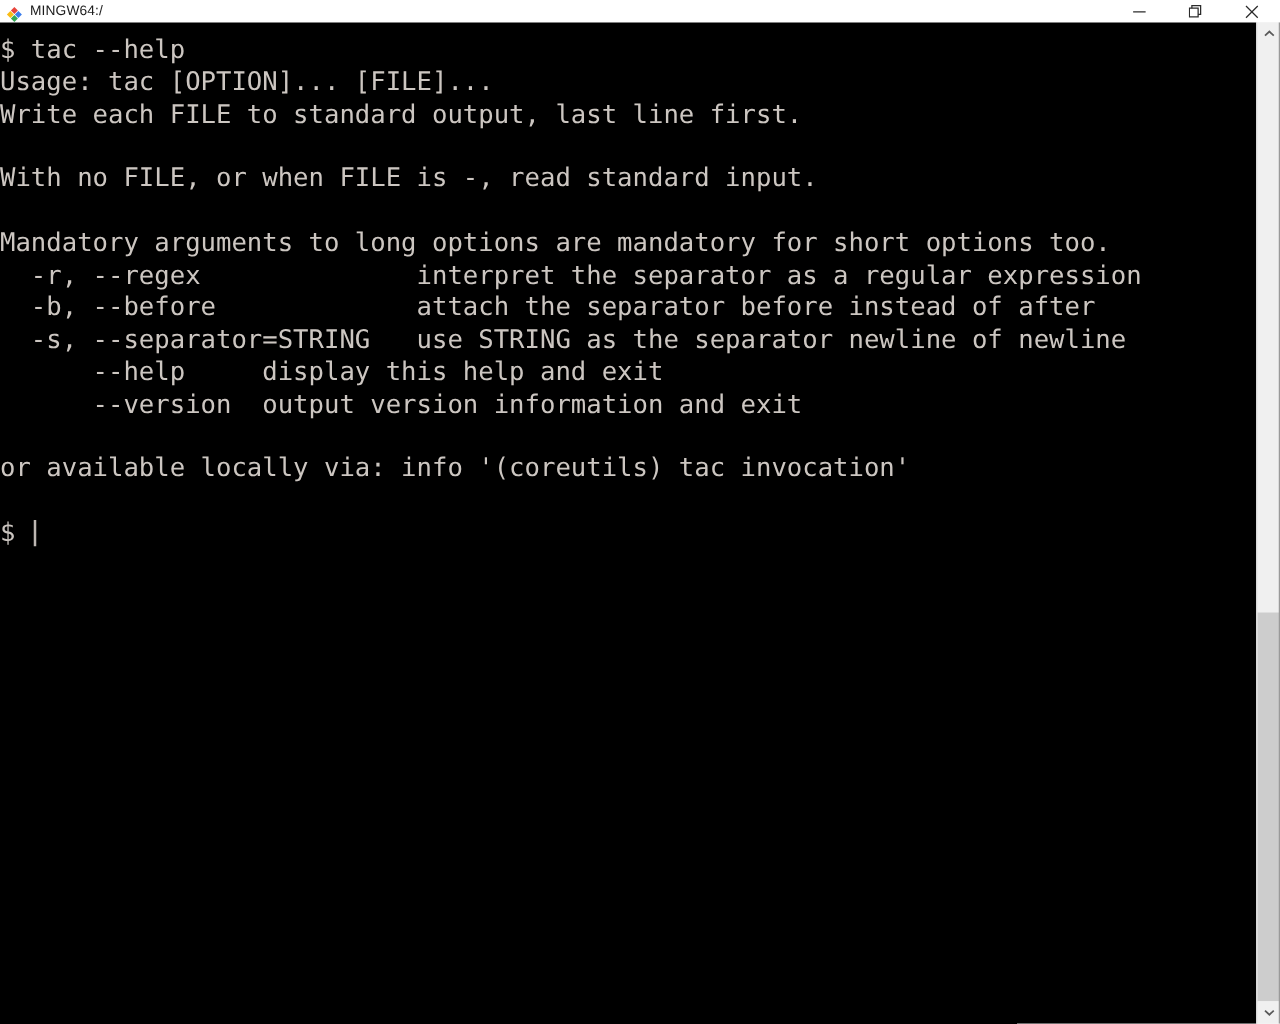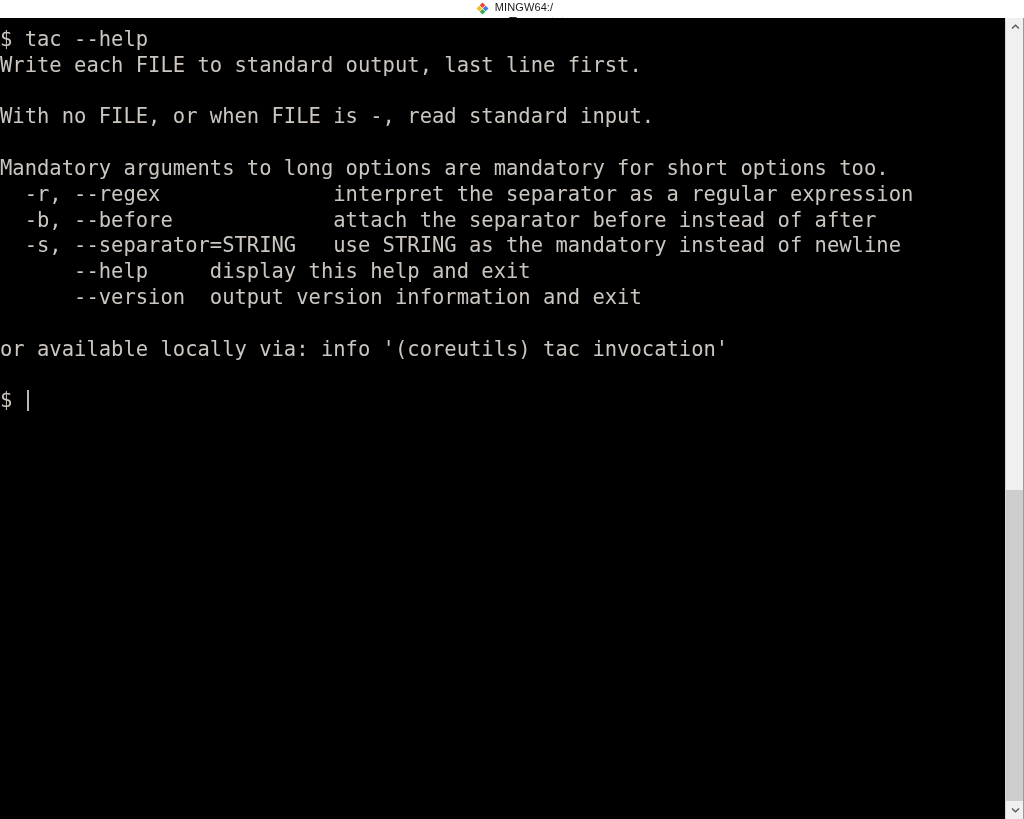--- a/index.html
+++ b/index.html
@@ -25,21 +25,20 @@
   
   #titlebar {
     position: absolute;
     top: 0; left: 0;
     width: 1024px;
     height: 18px;
     background: #ffffff;
     display: flex;
     align-items: center;
     box-sizing: border-box;
-    flex-direction: column;
   }
   #title-left {
     display: flex;
     align-items: center;
     padding-left: 5px;
     flex: 0 0 auto;
   }
   .app-icon {
     position: relative;
     width: 13px;
@@ -194,28 +193,29 @@
           <line x1="0.8" y1="0.8" x2="10.2" y2="10.2" stroke="#2b2b2b" stroke-width="1"></line>
           <line x1="10.2" y1="0.8" x2="0.8" y2="10.2" stroke="#2b2b2b" stroke-width="1"></line>
         </svg>
       </div>
     </div>
   </div>
 
   <div id="terminal">
     <div id="screen">
       <div class="tline">$ tac --help</div>
+      <div class="tline">Usage: tac [OPTION]... [FILE]...</div>
       <div class="tline">Write each FILE to standard output, last line first.</div>
       <div class="tline blank"></div>
       <div class="tline">With no FILE, or when FILE is -, read standard input.</div>
       <div class="tline blank"></div>
       <div class="tline">Mandatory arguments to long options are mandatory for short options too.</div>
       <div class="tline">  -r, --regex              interpret the separator as a regular expression</div>
       <div class="tline">  -b, --before             attach the separator before instead of after</div>
-      <div class="tline">  -s, --separator=STRING   use STRING as the mandatory instead of newline</div>
+      <div class="tline">  -s, --separator=STRING   use STRING as the separator newline of newline</div>
       <div class="tline">      --help     display this help and exit</div>
       <div class="tline">      --version  output version information and exit</div>
       <div class="tline blank"></div>
       <div class="tline">or available locally via: info '(coreutils) tac invocation'</div>
       <div class="tline blank"></div>
       <div class="tline"><span class="prompt-sym">$ </span><span class="cursor-bar"></span></div>
     </div>
   </div>
 
   <div id="scrollbar">

